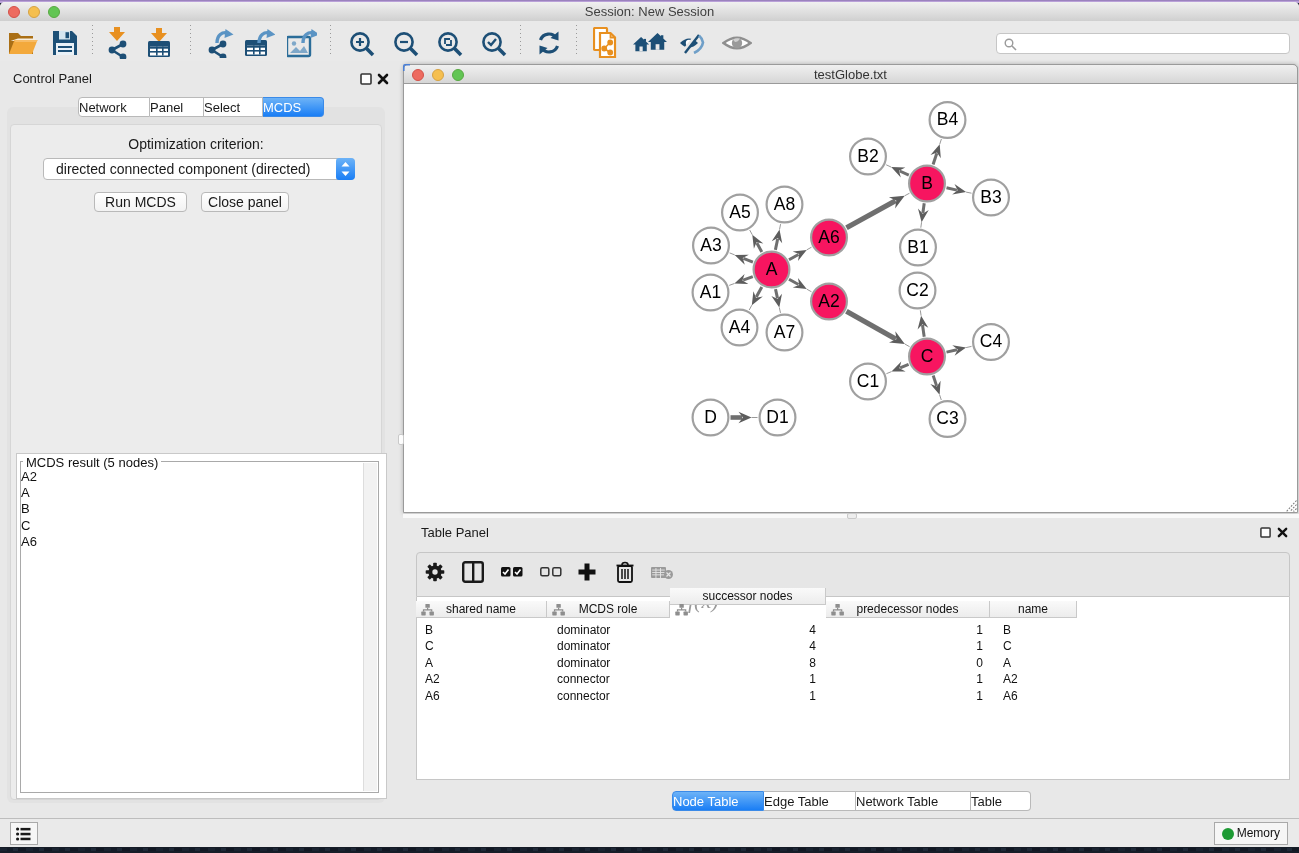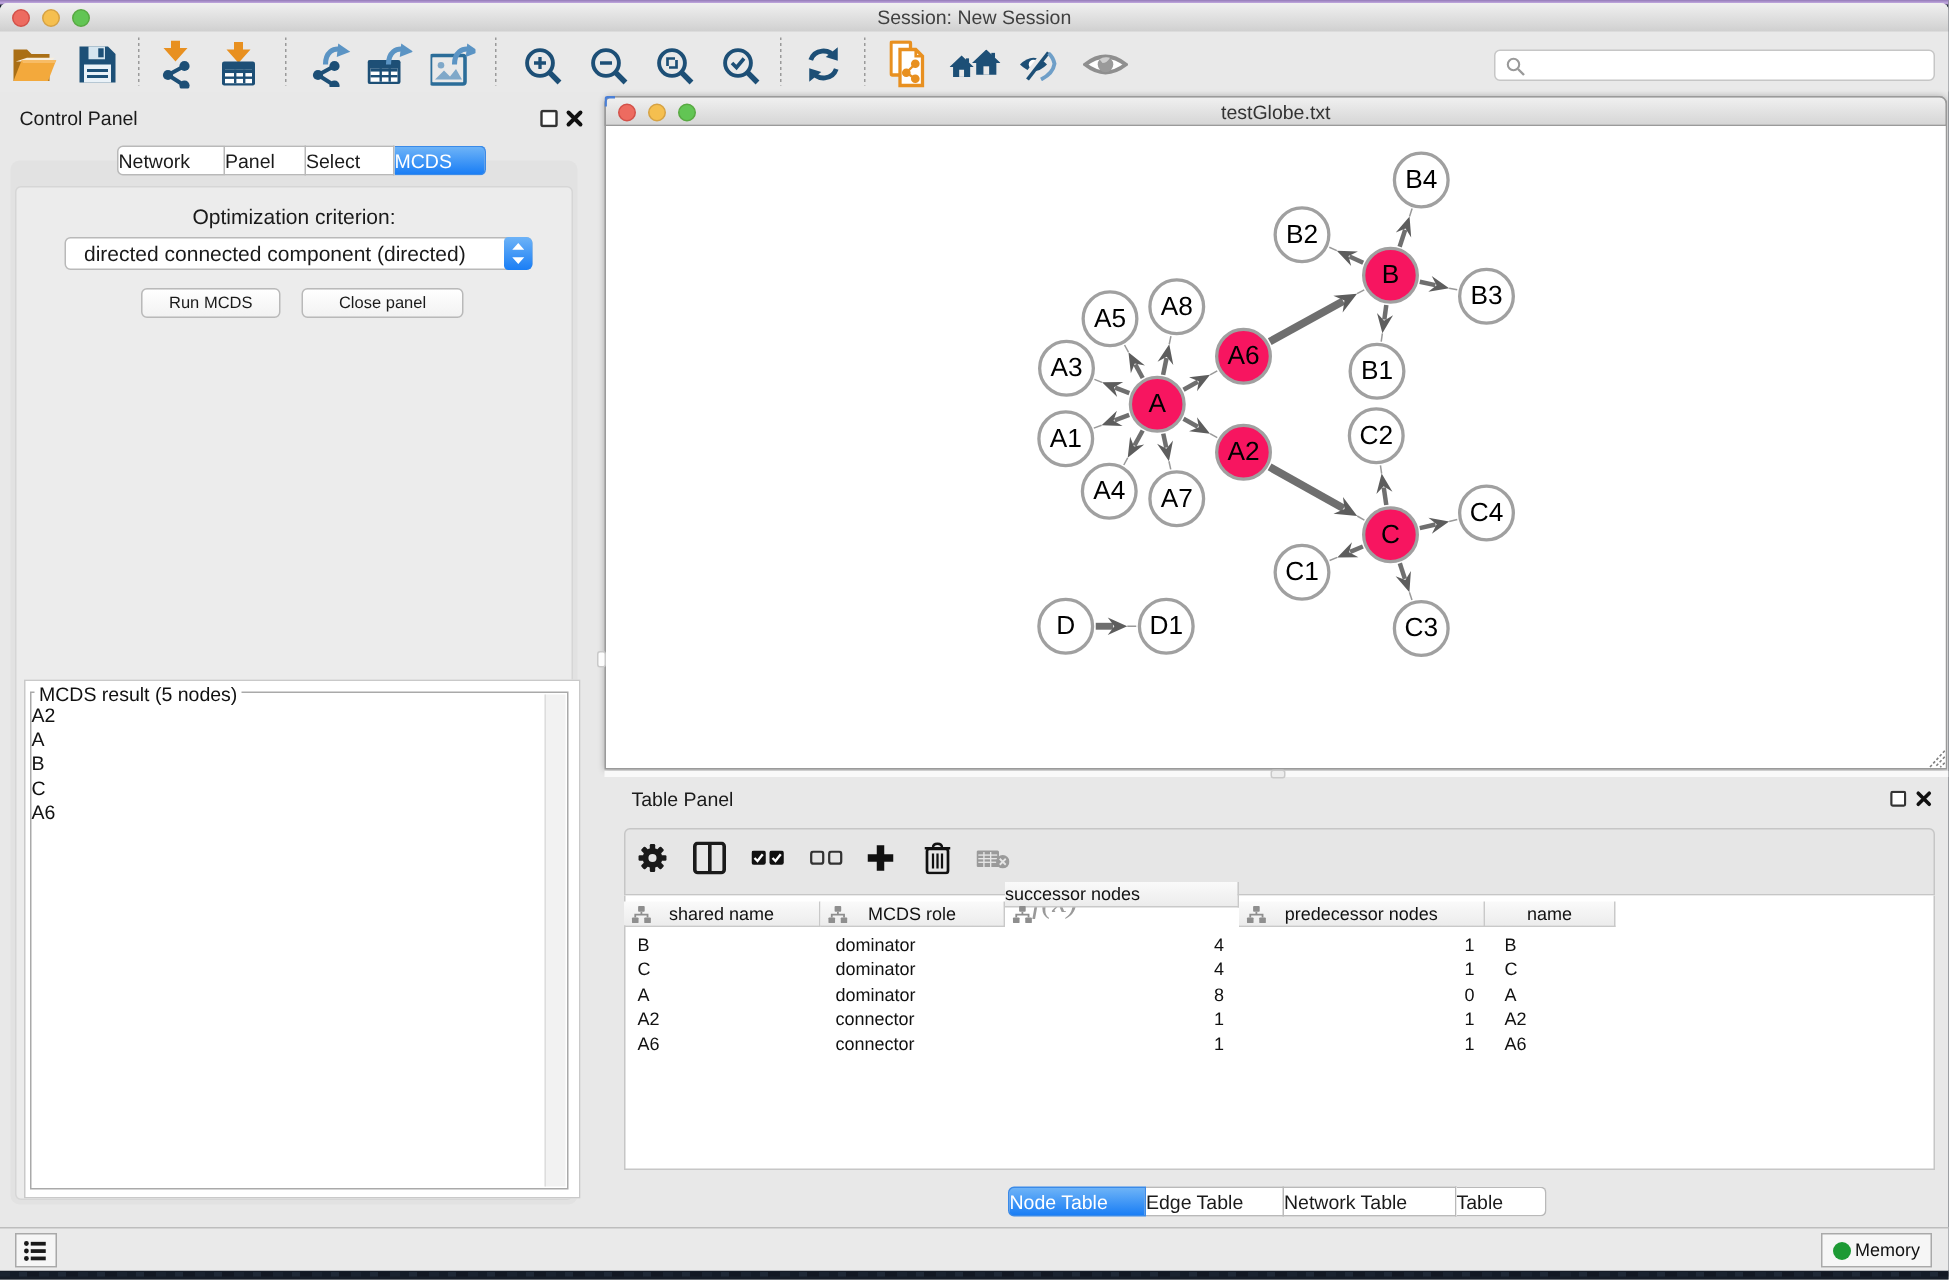--- a/index.html
+++ b/index.html
@@ -10,21 +10,21 @@
 .title{position:absolute;top:2px;width:100%;text-align:center;font-size:13px;color:#404040}
 .toolbar{position:absolute;left:0;top:21px;width:100%;height:40px;background:#e9e9e9}
 .sep{position:absolute;top:4px;height:32px;width:1px;background:repeating-linear-gradient(#9a9a9a 0 1.5px,transparent 1.5px 4px)}
 .searchbox{position:absolute;left:996px;top:33px;width:294px;height:21px;background:#fff;border:1px solid #c6c6c6;border-radius:4px}
 .ptitle{font-size:13px;color:#1a1a1a}
 .tabs{position:absolute;display:flex;height:20px;font-size:13px}
 .tab{background:#fff;border:1px solid #b9b9b9;border-left:none;line-height:19px;color:#1a1a1a;}
 .tab.first{border-left:1px solid #b9b9b9;border-radius:4px 0 0 4px}
 .tab.last{border-radius:0 4px 4px 0}
 .tab.sel{background:linear-gradient(#6db3f7,#1a7ef5);color:#fff;border-color:#3a8ae8}
-.btn{position:absolute;height:20px;background:linear-gradient(#ffffff,#f2f2f2);border:1px solid #b9b9b9;border-radius:4px;font-size:11px;text-align:center;color:#1a1a1a}
+.btn{position:absolute;height:20px;background:linear-gradient(#ffffff,#f2f2f2);border:1px solid #b9b9b9;border-radius:4px;font-size:14px;text-align:center;color:#1a1a1a}
 svg{display:block}
 </style></head><body>
 
 <div class="abs" style="left:0;top:0;width:1299px;height:3px;background:#b9a0d8"></div>
 <div class="abs" style="left:0;top:0;width:1299px;height:1px;background:#9b82be"></div>
 <div class="abs" style="left:0;top:847px;width:1299px;height:6px;background:#161d28"></div>
 <div class="abs" style="left:0;top:848px;width:1299px;height:3px;background:repeating-linear-gradient(90deg,#1a2330 0 7px,#141c28 7px 13px,#1f2937 13px 18px,#121823 18px 26px)"></div>
 
 <div class="win"></div>
 <div class="titlebar">
@@ -197,21 +197,21 @@
     <div class="tab sel last" style="width:61px">MCDS</div>
 </div>
 <div class="abs" style="left:0;top:136px;width:392px;text-align:center;font-size:14px;color:#1a1a1a">Optimization criterion:</div>
 <div class="abs" style="left:43px;top:158px;width:312px;height:22px;background:#fff;border:1px solid #b9b9b9;border-radius:4px;font-size:14px;color:#1a1a1a;line-height:20px;padding-left:12px">directed connected component (directed)</div>
 <div class="abs" style="left:336px;top:158px;width:19px;height:22px;background:linear-gradient(#6db3f7,#1a7ef5);border-radius:3px 4px 4px 3px">
  <svg width="19" height="22" viewBox="0 0 19 22">
       <path d="M9.5 4 L13.5 8.5 L5.5 8.5 Z M9.5 18 L13.5 13.5 L5.5 13.5 Z" fill="#fff"></path>
     </svg>
 </div>
 <div class="btn" style="left:94px;top:192px;width:93px;line-height:19px">Run MCDS</div>
-<div class="btn" style="left:201px;top:192px;width:108px;line-height:19px">Close panel</div>
+<div class="btn" style="left:201px;top:192px;width:88px;line-height:19px">Close panel</div>
 
 <div class="abs" style="left:16px;top:453px;width:371px;height:346px;background:#fff;border:1px solid #c9c9c9"></div>
 <div class="abs" style="left:20px;top:461px;width:359px;height:332px;border:1px solid #a9a9a9"></div>
 <div class="abs" style="left:23px;top:455px;background:#fff;padding:0 3px;font-size:13px;color:#111">MCDS result (5 nodes)</div>
 <div class="abs" style="left:363px;top:463px;width:14px;height:328px;background:#f2f2f2;border-left:1px solid #ddd"></div>
 <div class="abs" style="left:21px;top:469px;font-size:13px;color:#111;line-height:16.2px">A2<br>A<br>B<br>C<br>A6</div>
 
 <div class="abs" style="left:0;top:818px;width:1299px;height:29px;background:#eaeaea;border-top:1px solid #bdbdbd"></div>
 <div class="abs" style="left:10px;top:822px;width:28px;height:23px;background:#f6f6f6;border:1px solid #a9a9a9"></div>
 <svg class="abs" style="left:16px;top:827px" width="15" height="14" viewBox="0 0 15 14">
@@ -410,21 +410,21 @@
       <rect x="1.2" y="8.4" width="12.6" height="0.9"></rect>
       <rect x="4.5" y="2" width="0.9" height="10"></rect>
       <rect x="9" y="2" width="0.9" height="10"></rect>
     </g>
 <circle cx="17.5" cy="8.5" r="4.5" fill="#9a9a9a"></circle>
     <path d="M15.5 6.5 L19.5 10.5 M19.5 6.5 L15.5 10.5" stroke="#e6e6e6" stroke-width="1.2"></path>
   </svg>
 <div class="abs" style="left:688px;top:588px;font-family:'Liberation Serif',serif;font-style:italic;font-size:22px;color:#9a9a9a">f(x)</div>
 <div class="abs" style="left:416px;top:601px;width:131px;height:17px;background:linear-gradient(#fafafa,#ececec);border-right:1px solid #c9c9c9;border-bottom:1px solid #c9c9c9;font-size:12px;color:#111;text-align:center;line-height:17px">shared name</div>
 <div class="abs" style="left:547px;top:601px;width:123px;height:17px;background:linear-gradient(#fafafa,#ececec);border-right:1px solid #c9c9c9;border-bottom:1px solid #c9c9c9;font-size:12px;color:#111;text-align:center;line-height:17px">MCDS role</div>
-<div class="abs" style="left:670px;top:588px;width:156px;height:17px;background:linear-gradient(#fafafa,#ececec);border-right:1px solid #c9c9c9;border-bottom:1px solid #c9c9c9;font-size:12px;color:#111;text-align:left;line-height:17px">successor nodes</div>
+<div class="abs" style="left:670px;top:588px;width:156px;height:17px;background:linear-gradient(#fafafa,#ececec);border-right:1px solid #c9c9c9;border-bottom:1px solid #c9c9c9;font-size:12px;color:#111;text-align:center;line-height:17px">successor nodes</div>
 <div class="abs" style="left:826px;top:601px;width:164px;height:17px;background:linear-gradient(#fafafa,#ececec);border-right:1px solid #c9c9c9;border-bottom:1px solid #c9c9c9;font-size:12px;color:#111;text-align:center;line-height:17px">predecessor nodes</div>
 <div class="abs" style="left:990px;top:601px;width:87px;height:17px;background:linear-gradient(#fafafa,#ececec);border-right:1px solid #c9c9c9;border-bottom:1px solid #c9c9c9;font-size:12px;color:#111;text-align:center;line-height:17px">name</div>
 <svg class="abs" style="left:421px;top:604px" width="13" height="12" viewBox="0 0 13 12">
     <g fill="#8e8e8e">
       <rect x="4.4" y="0" width="4.4" height="3.8" rx="0.6"></rect>
       <rect x="0.3" y="7.6" width="4.4" height="3.8" rx="0.6"></rect>
       <rect x="8.5" y="7.6" width="4.4" height="3.8" rx="0.6"></rect>
     </g>
     <path d="M6.6 3.8 V5.8 M2.5 7.6 V5.8 H10.7 V7.6" fill="none" stroke="#8e8e8e" stroke-width="1.2"></path>
   </svg>

